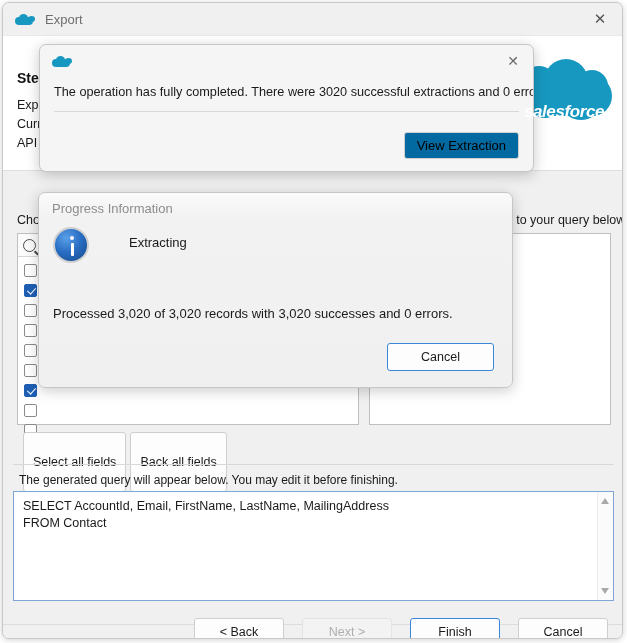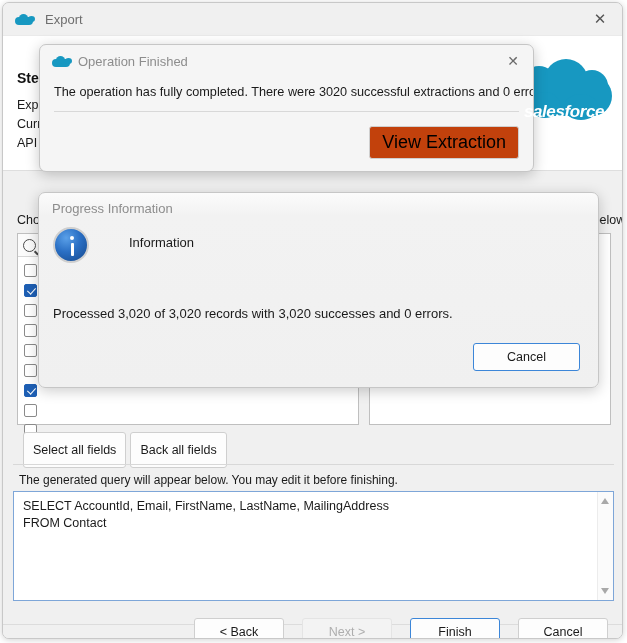--- a/index.html
+++ b/index.html
@@ -227,21 +227,21 @@
     border: 1px solid #bfbfbf;
   }
 
   
   .btn {
     border: 1px solid #cfcfcf;
     background: #fdfdfd;
     border-radius: 3px;
     font-size: 12.5px;
     color: #1a1a1a;
-    padding: 9px 9px;
+    padding: 21px 9px;
     font-family: "Liberation Sans", sans-serif;
     cursor: default;
     line-height: 16px;
   }
 
   .field-btn-row {
     position: absolute;
     left: 20px; top: 396px;
     display: flex;
     gap: 4px;
@@ -320,21 +320,21 @@
     font-family: "Liberation Sans", sans-serif;
     cursor: default;
   }
   .wizbtn.primary { border: 1.6px solid #3c86d8; }
   .wizbtn.off { color: #aeaeae; border-color: #e4e4e4; background: #f3f3f3; }
 
   
   #progress-dialog {
     position: absolute;
     left: 38px; top: 192px;
-    width: 561px; height: 196px;
+    width: 475px; height: 196px;
     background: linear-gradient(180deg,#fbfbfb 0%,#f2f2f2 12%,#f0f0f0 100%);
     border: 1px solid #c6c6c6;
     border-radius: 7px;
     box-shadow: 0 3px 14px rgba(0,0,0,0.20);
     box-sizing: border-box;
     overflow: hidden;
   }
   #progress-dialog .pd-title {
     position: absolute;
     left: 13px; top: 8px;
@@ -439,22 +439,22 @@
   #finished-dialog .fd-buttons {
     position: absolute;
     right: 14px; bottom: 12px;
     display: flex;
     gap: 8px;
   }
   .fd-btn {
     padding: 5px 12px;
     border: 1px solid #cfcfcf;
     border-radius: 3px;
-    background: #c2410c;
-    font-size: 18px;
+    background: #0369a1;
+    font-size: 13px;
     font-family: "Liberation Sans", sans-serif;
     cursor: default;
   }
   .fd-btn.primary {
     border: 1.6px solid #3c86d8;
     padding: 5px 26px;
   }
 </style>
 </head>
 <body>
@@ -560,29 +560,28 @@
       <div class="wizbtn primary">Finish</div>
       <div class="wizbtn">Cancel</div>
     </div>
 
   </div>
 </div>
 
 <div id="progress-dialog">
   <div class="pd-title">Progress Information</div>
   <div class="info-icon"></div>
-  <div class="pd-task">Information</div>
+  <div class="pd-task">Extracting</div>
   <div class="pd-status">Processed 3,020 of 3,020 records with 3,020 successes and 0 errors.</div>
   <div class="pd-cancel">Cancel</div>
 </div>
 
 <div id="finished-dialog">
   <div class="fd-titlebar">
     <span class="cloud"></span>
-    <span class="fd-title-text">Operation Finished</span>
     <span class="fd-close">✕</span>
   </div>
   <div class="fd-msg">The operation has fully completed.  There were 3020 successful extractions and 0 errors.</div>
   <div class="fd-sep"></div>
   <div class="fd-buttons">
     <button class="fd-btn">View Extraction</button>
   </div>
 </div>
 
 </body></html>

